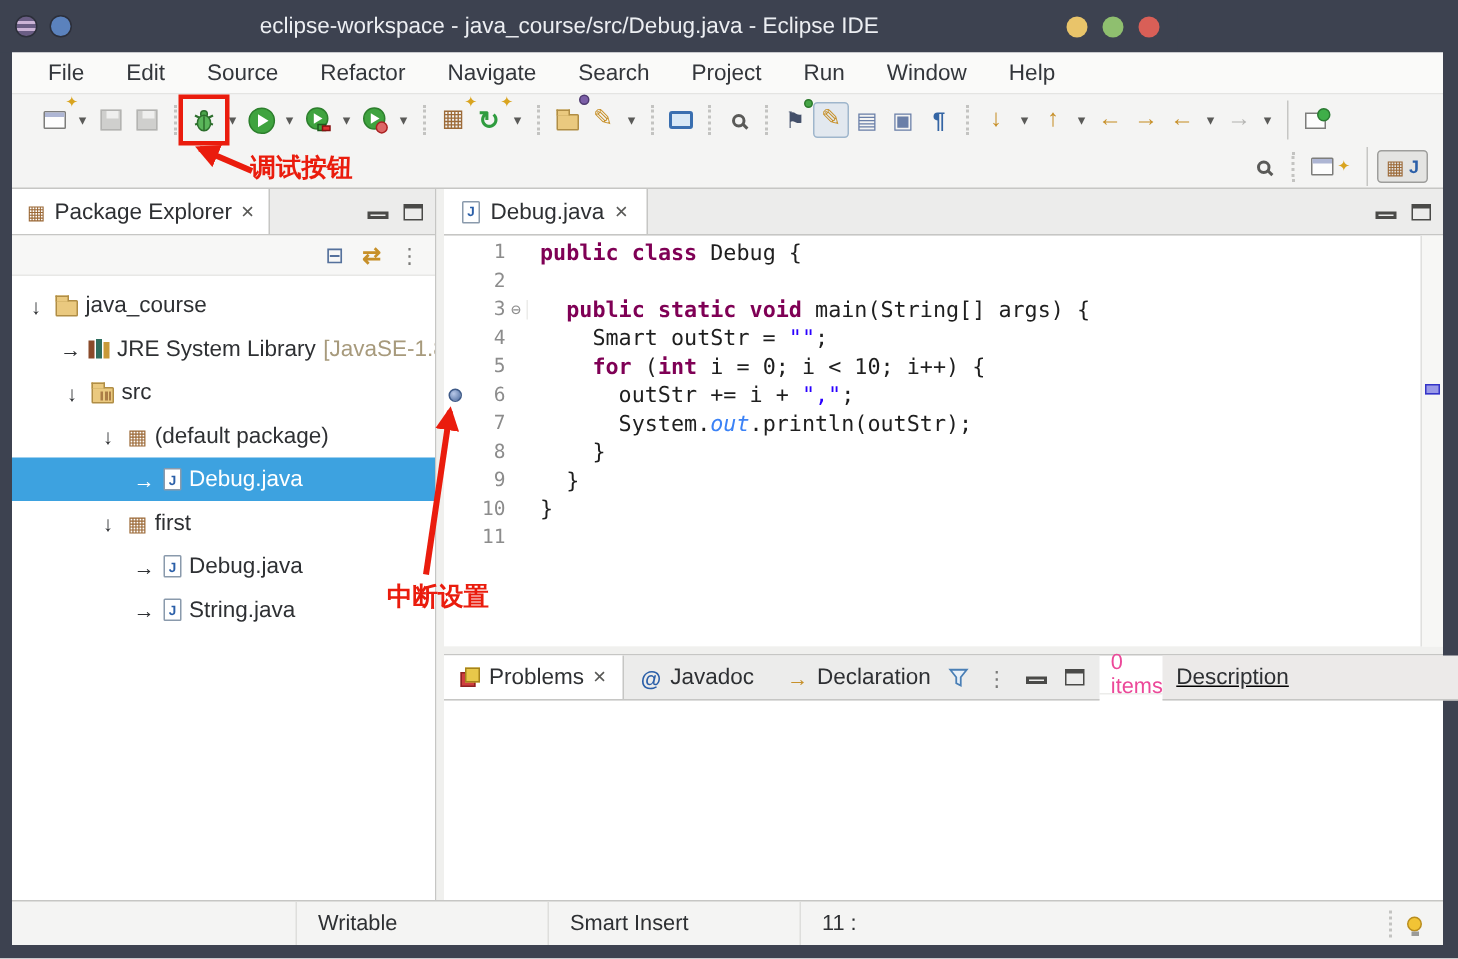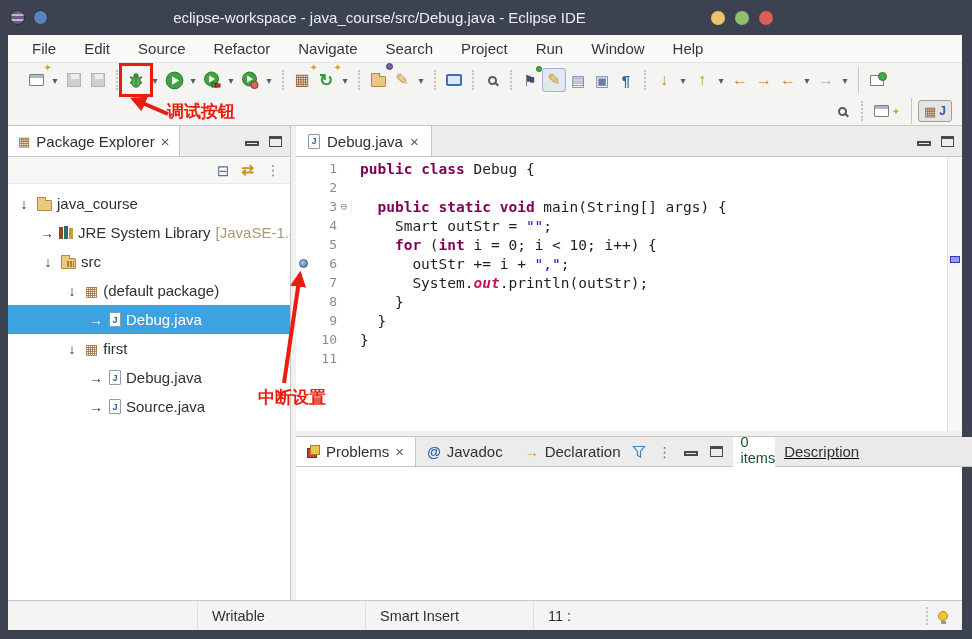--- a/index.html
+++ b/index.html
@@ -120,40 +120,40 @@
   .code-line { height:19px; display:flex; align-items:center; }
   .ann-col { width:15px; display:flex; align-items:center; justify-content:center; flex:none; }
   .bp-dot { width:9px; height:9px; border-radius:50%; border:1px solid #3e5a88;
             background:radial-gradient(circle at 35% 35%, #b8c8e8, #4a6a9e); }
   .num-col { width:26px; text-align:right; color:#8c8c8c; font-size:13px; flex:none; }
   .fold-col { width:15px; text-align:center; color:#8c8c8c; font-size:11px; flex:none; border-right:1px solid #ececea; }
   .code-text { padding-left:8px; font-size:14.5px; white-space:pre; flex:1; }
   .code-line.current .code-text, .code-line.current .fill { background:#e7f2fc; }
   .tk-k { color:#7f0055; font-weight:bold; }
   .tk-s { color:#2a00ff; }
-  .tk-f { color:#be185d; font-weight:bold; font-style:italic; }
+  .tk-f { color:#3b82f6; font-weight:normal; font-style:italic; }
   .tk-p { color:#1f1f1f; }
   .overview-ruler { width:15px; background:#f7f7f5; border-left:1px solid #e0e0de; position:relative; flex:none; }
   .ov-marker { position:absolute; left:2px; top:99px; width:10px; height:7px; background:#9a9ae8; border:1px solid #3535c8; }
 
   .hsash { height:5px; background:#f0f0ee; }
 
   
   .bottom-panel { flex:1; background:#ffffff; display:flex; flex-direction:row; border-top:1px solid #c6c6c4; }
   .bp-tabbar { height:30px; background:#ececeb; border-bottom:1px solid #c6c6c4; display:flex; align-items:stretch; }
   .bp-tab { display:flex; align-items:center; gap:6px; padding:0 11px; font-size:15px; color:#2e3033; }
   .bp-tab.active { background:#ffffff; border-right:1px solid #c6c6c4; }
   .prob-ico { width:13px; height:13px; position:relative; }
   .prob-ico::before { content:""; position:absolute; left:0; bottom:0; width:8px; height:8px; background:#cf3f3f; border:1px solid #8e2323; }
   .prob-ico::after { content:""; position:absolute; right:0; top:0; width:8px; height:8px; background:#e8c84a; border:1px solid #a5831c; }
   .at-ico { color:#2b5fa8; font-size:14px; font-weight:bold; }
   .decl-ico { color:#c79029; font-weight:bold; font-size:14px; }
   .bp-tab-tools { flex:1; display:flex; align-items:center; justify-content:flex-end; gap:12px; padding-right:10px; }
   .funnel { width:14px; height:14px; }
-  .items-row { height:26px; display:flex; align-items:center; padding-left:8px; font-size:14.5px; color:#14532d;
+  .items-row { height:26px; display:flex; align-items:center; padding-left:8px; font-size:14.5px; color:#ec4899;
                border-bottom:1px solid #ececea; }
   .grid-header { height:30px; display:flex; background:#eceae9; border-bottom:1px solid #c6c6c4;text-decoration:underline; }
   .grid-col { display:flex; align-items:center; padding-left:9px; font-size:15px; color:#2e3033; border-right:1px solid #c9c9c7; }
   .gc-desc { width:397px; } .gc-res { width:118px; } .gc-path { flex:1; border-right:none; }
   .grid-body { flex:1; background:#ffffff; }
 
   
   .statusbar { height:30px; background:#f4f4f3; border-top:1px solid #c6c6c4; display:flex; align-items:center; font-size:14.5px; color:#2e3033; }
   .sb-spacer { width:190px; height:100%; border-right:1px solid #dededc; }
   .sb-cell { width:168px; height:100%; display:flex; align-items:center; padding-left:14px; border-right:1px solid #dededc; }
@@ -405,21 +405,21 @@
               <span class="jfile">
                 <span>J</span>
               </span>
               <span>Debug.java</span>
             </div>
             <div class="tree-row" style="padding-left: 80px;">
               <span class="expander">→</span>
               <span class="jfile">
                 <span>J</span>
               </span>
-              <span>Source.java</span>
+              <span>String.java</span>
             </div>
           </div>
       </div>
 
       <div class="vsash"></div>
 
       <div class="right-col">
         <div class="editor">
           <div class="ed-tabbar">
             <div class="ed-tab">

